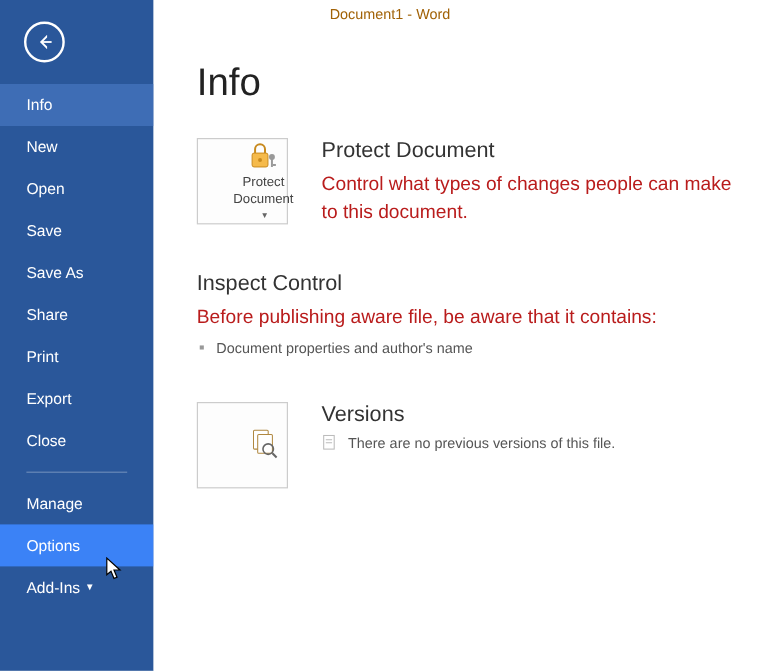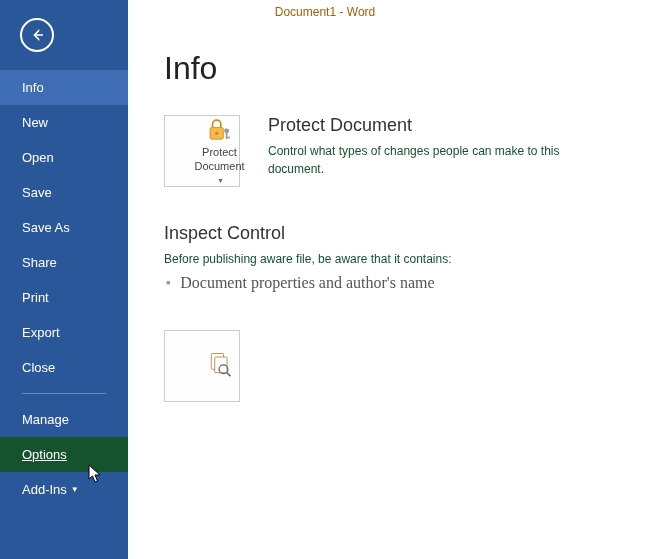--- a/index.html
+++ b/index.html
@@ -31,21 +31,21 @@
   }
   .back-btn svg { width: 18px; height: 18px; fill: #fff; }
   .nav { list-style: none; }
   .nav li {
     padding: 10px 22px;
     font-size: 13px;
     cursor: pointer;
     display: flex; align-items: center;
   }
   .nav li.selected { background: #3E6DB5; }
-  .nav li.hover { background: #14532d; text-decoration: underline; }
+  .nav li.hover { background: #3b82f6; }
   .nav li .dd { font-size: 8px; margin-left: 4px; }
   .nav-sep { height: 1px; background: rgba(255,255,255,0.3); margin: 8px 22px; }
   .main {
     position: absolute; left: 128px; top: 0; right: 0; bottom: 0;
     padding: 50px 36px 20px 36px;
     background: #fff;
     color: #333;
   }
   .page-title {
     font-size: 32px; font-weight: 300; color: #222;
@@ -61,23 +61,23 @@
     cursor: pointer;
     margin-right: 28px;
     flex-shrink: 0;
     line-height: 1.2;
     padding-left: 35px;
   }
   .tile .icon { width: 28px; height: 28px; margin-bottom: 4px; }
   .tile .lbl .dd { font-size: 8px; margin-left: 2px; color: #666; }
   .sec-body { flex: 1; }
   .sec-title { font-size: 18px; font-weight: 400; color: #333; margin-bottom: 6px; }
-  .sec-desc { font-size: 12px; color: #14532d; line-height: 1.5; }
+  .sec-desc { font-size: 16px; color: #b91c1c; line-height: 1.5; }
   .sec-list { list-style: none; margin-top: 4px; }
-  .sec-list li { font-size: 16px; color: #555; padding: 2px 0 2px 16px; display: flex; align-items: center; font-family: Liberation Serif, serif; }
+  .sec-list li { font-size: 12px; color: #555; padding: 2px 0 2px 16px; display: flex; align-items: center; }
   .sec-list li::before { content: "\25A0"; font-size: 7px; color: #999; margin-right: 10px; margin-left: -14px; }
   .ver-line { display: flex; align-items: center; font-size: 12px; color: #555; margin-top: 4px;}
   .ver-line svg { width: 14px; height: 14px; margin-right: 8px; }
   .cursor {
     position: absolute; left: 88px; top: 464px; z-index: 5;
     width: 14px; height: 20px; pointer-events: none;
   }
 </style>
 </head>
 <body>
@@ -168,18 +168,29 @@
 
   <div class="section">
     <div class="tile">
       <svg class="icon" viewBox="0 0 32 32">
         <rect x="6" y="4" width="14" height="18" rx="1" fill="#fff" stroke="#B08840"></rect>
         <rect x="10" y="8" width="14" height="18" rx="1" fill="#fff" stroke="#B08840"></rect>
         <circle cx="20" cy="22" r="5" fill="none" stroke="#666" stroke-width="1.5"></circle>
         <line x1="24" y1="26" x2="28" y2="30" stroke="#666" stroke-width="2"></line>
       </svg>
     </div>
+    <div class="sec-body">
+      <div class="sec-title">Versions</div>
+      <div class="ver-line">
+        <svg viewBox="0 0 16 16">
+            <rect x="2" y="1" width="10" height="13" fill="none" stroke="#bbb"></rect>
+            <line x1="4" y1="5" x2="10" y2="5" stroke="#bbb"></line>
+            <line x1="4" y1="8" x2="10" y2="8" stroke="#bbb"></line>
+          </svg>
+        <span>There are no previous versions of this file.</span>
+      </div>
+    </div>
   </div>
 </div>
 
 <svg class="cursor" viewBox="0 0 14 20">
   <path d="M1 1 L1 15 L4.5 12 L7 18 L9.5 17 L7 11 L12 11 Z" fill="#fff" stroke="#000" stroke-width="1"></path>
 </svg>
 
 </body></html>

